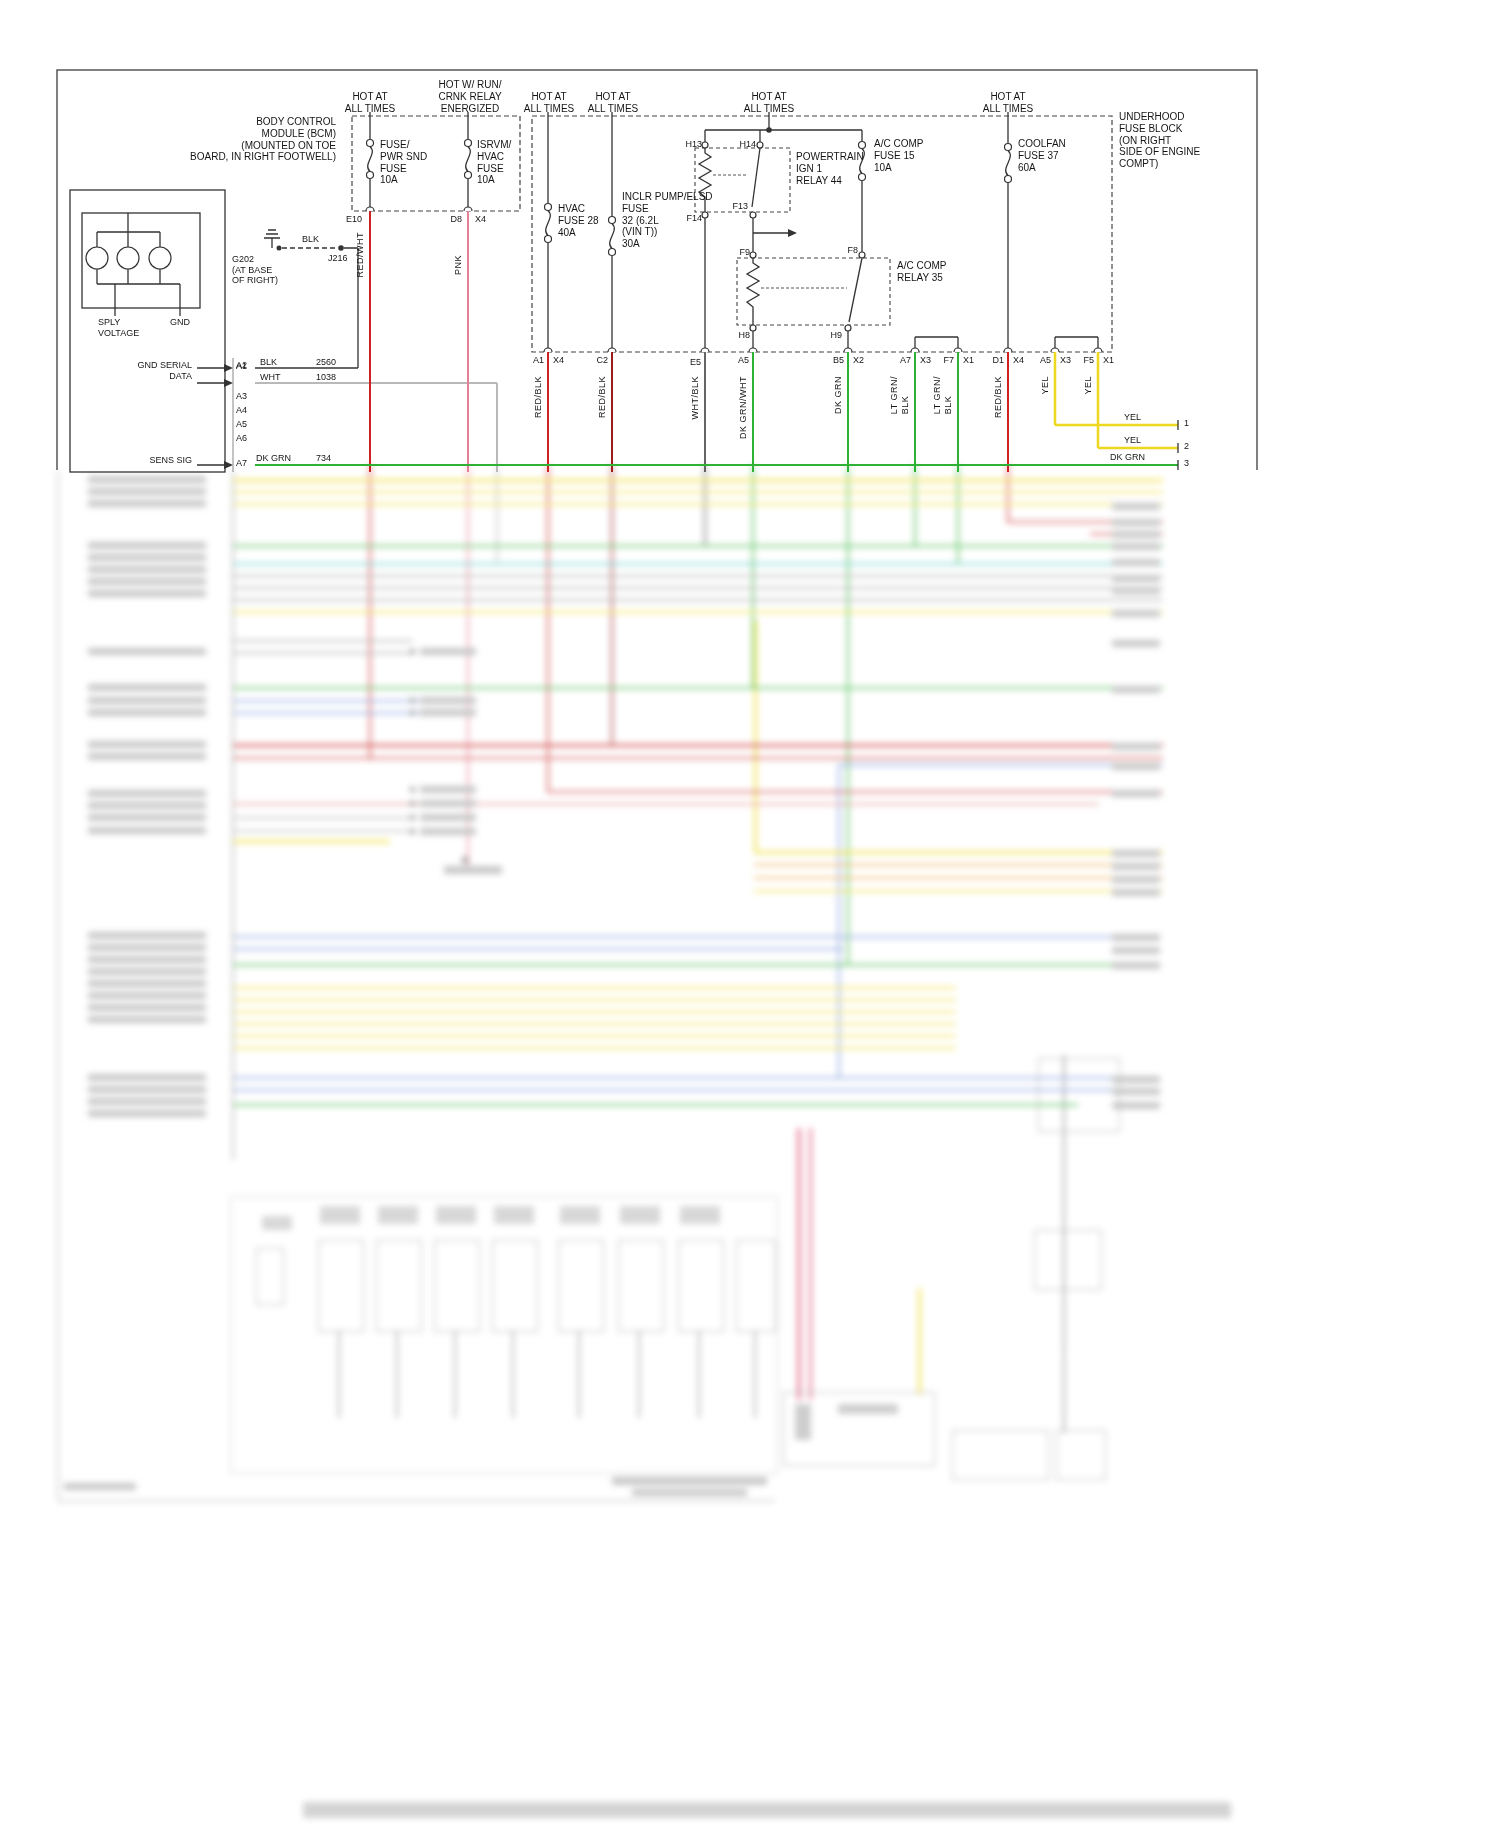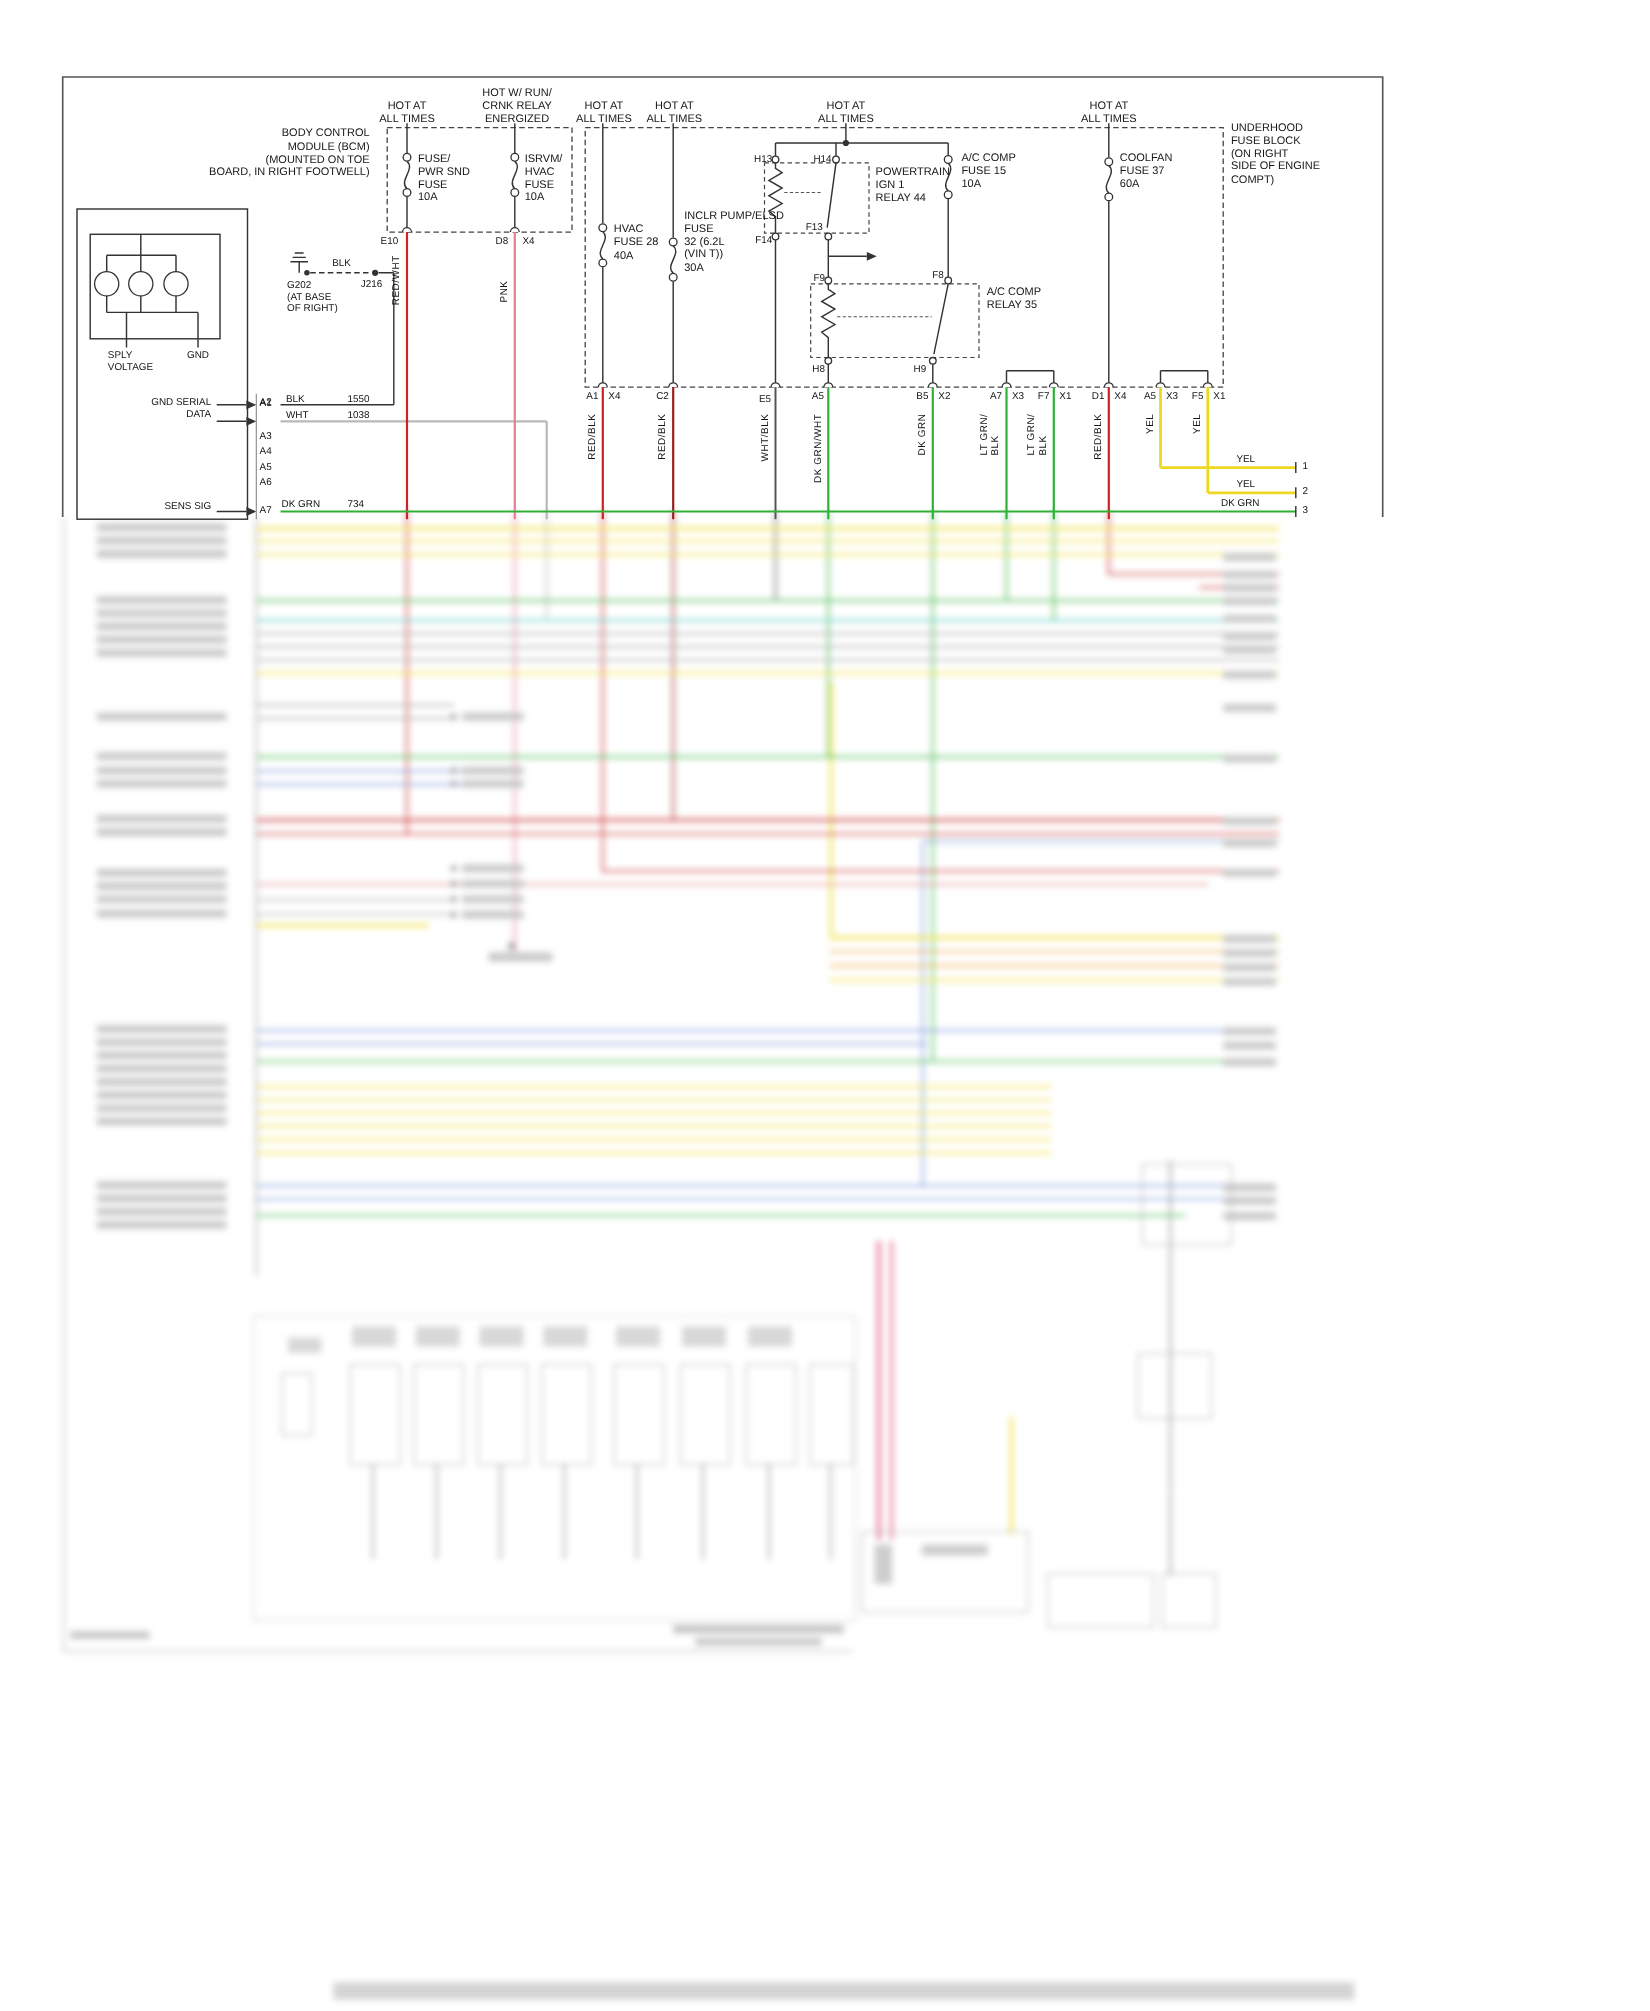--- a/index.html
+++ b/index.html
@@ -420,41 +420,41 @@
   <div class="L R S" style="left:978px;top:355px;width:26px">D1</div>
   <div class="L S" style="left:1013px;top:355px">X4</div>
   <div class="L V" style="left:993px;top:376px">RED/BLK</div>
   <div class="L R S" style="left:1025px;top:355px;width:26px">A5</div>
   <div class="L S" style="left:1060px;top:355px">X3</div>
   <div class="L V" style="left:1040px;top:376px">YEL</div>
   <div class="L R S" style="left:1068px;top:355px;width:26px">F5</div>
   <div class="L S" style="left:1103px;top:355px">X1</div>
   <div class="L V" style="left:1083px;top:376px">YEL</div>
 
-  <div class="L S" style="left:261px;top:254px">G202
+  <div class="L S" style="left:232px;top:254px">G202
 (AT BASE
 OF RIGHT)</div>
   <div class="L S" style="left:302px;top:234px">BLK</div>
   <div class="L S" style="left:328px;top:253px">J216</div>
 
   <div class="L S" style="left:98px;top:317px">SPLY
 VOLTAGE</div>
   <div class="L S" style="left:170px;top:317px">GND</div>
   <div class="L R S" style="left:110px;top:360px;width:82px">GND SERIAL
 DATA</div>
   <div class="L R S" style="left:120px;top:455px;width:72px">SENS SIG</div>
   <div class="L S" style="left:236px;top:361px">A1</div>
   <div class="L S" style="left:236px;top:360px">A2</div>
   <div class="L S" style="left:236px;top:391px">A3</div>
   <div class="L S" style="left:236px;top:405px">A4</div>
   <div class="L S" style="left:236px;top:419px">A5</div>
   <div class="L S" style="left:236px;top:433px">A6</div>
   <div class="L S" style="left:236px;top:458px">A7</div>
   <div class="L S" style="left:260px;top:357px">BLK</div>
-  <div class="L S" style="left:316px;top:357px">1550</div>
+  <div class="L S" style="left:316px;top:357px">2560</div>
   <div class="L S" style="left:260px;top:372px">WHT</div>
   <div class="L S" style="left:316px;top:372px">1038</div>
   <div class="L S" style="left:256px;top:453px">DK GRN</div>
   <div class="L S" style="left:316px;top:453px">734</div>
 
   <div class="L S" style="left:1124px;top:412px">YEL</div>
   <div class="L S" style="left:1184px;top:418px">1</div>
   <div class="L S" style="left:1124px;top:435px">YEL</div>
   <div class="L S" style="left:1184px;top:441px">2</div>
   <div class="L S" style="left:1110px;top:452px">DK GRN</div>

